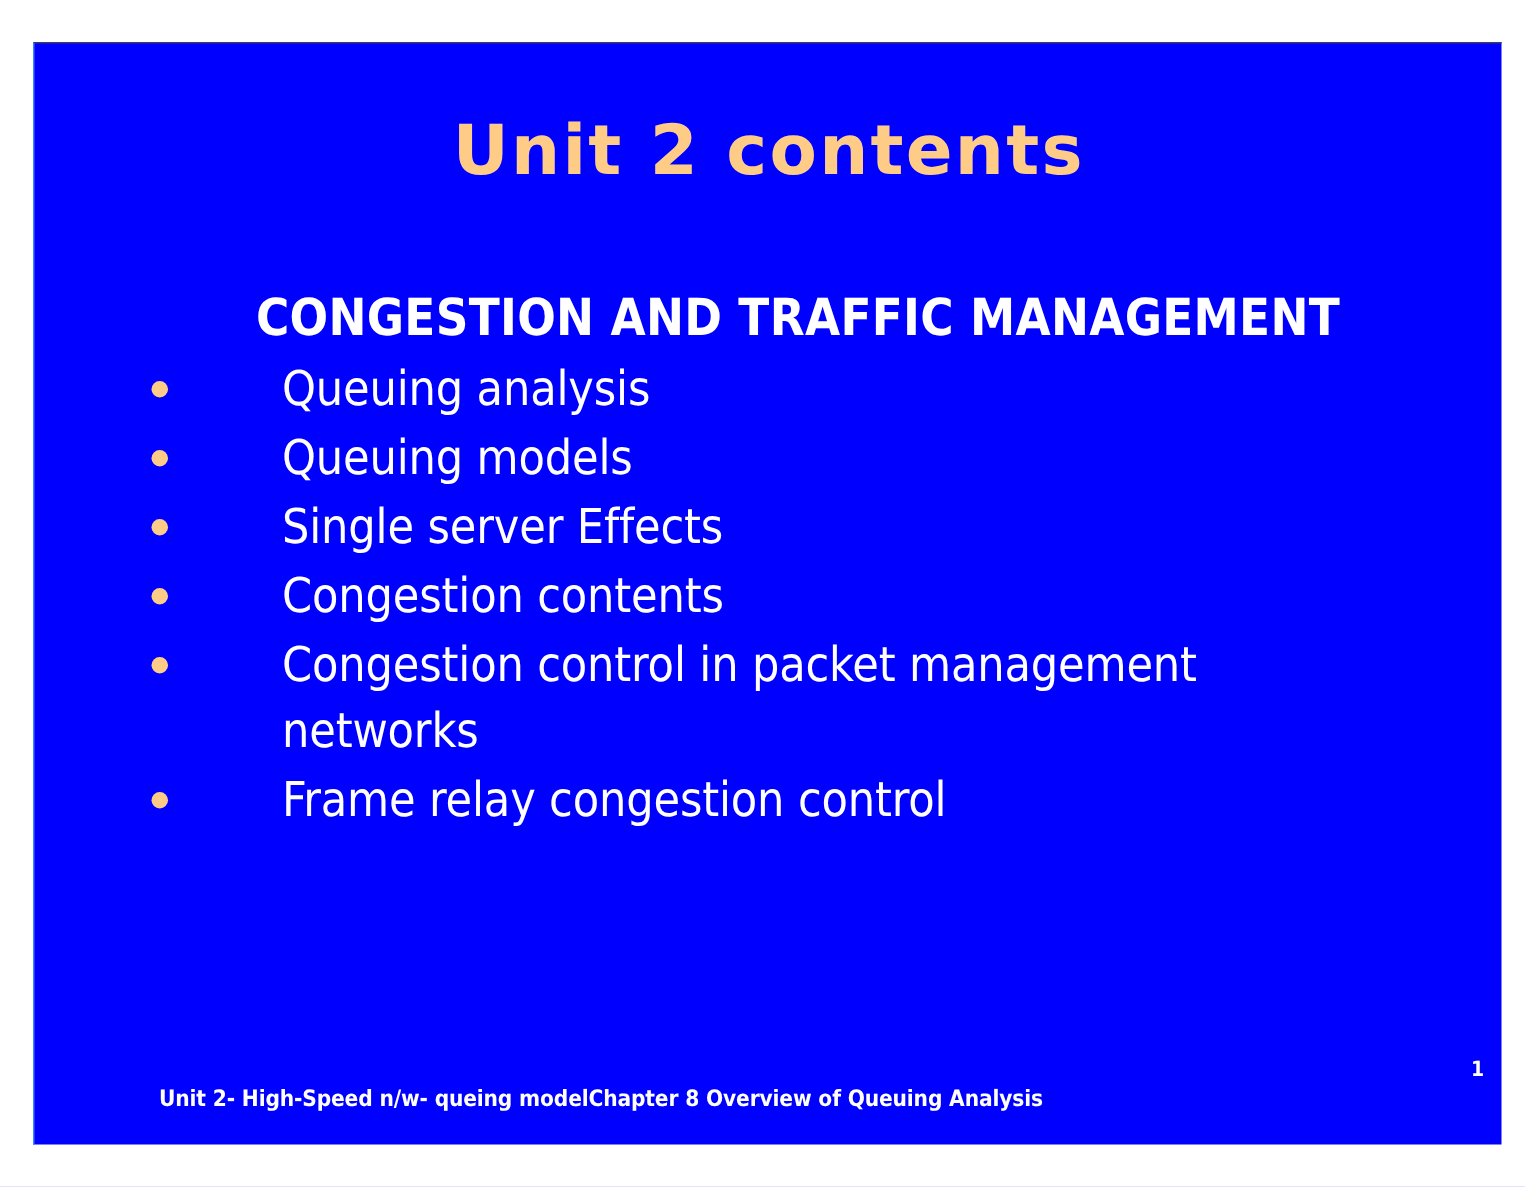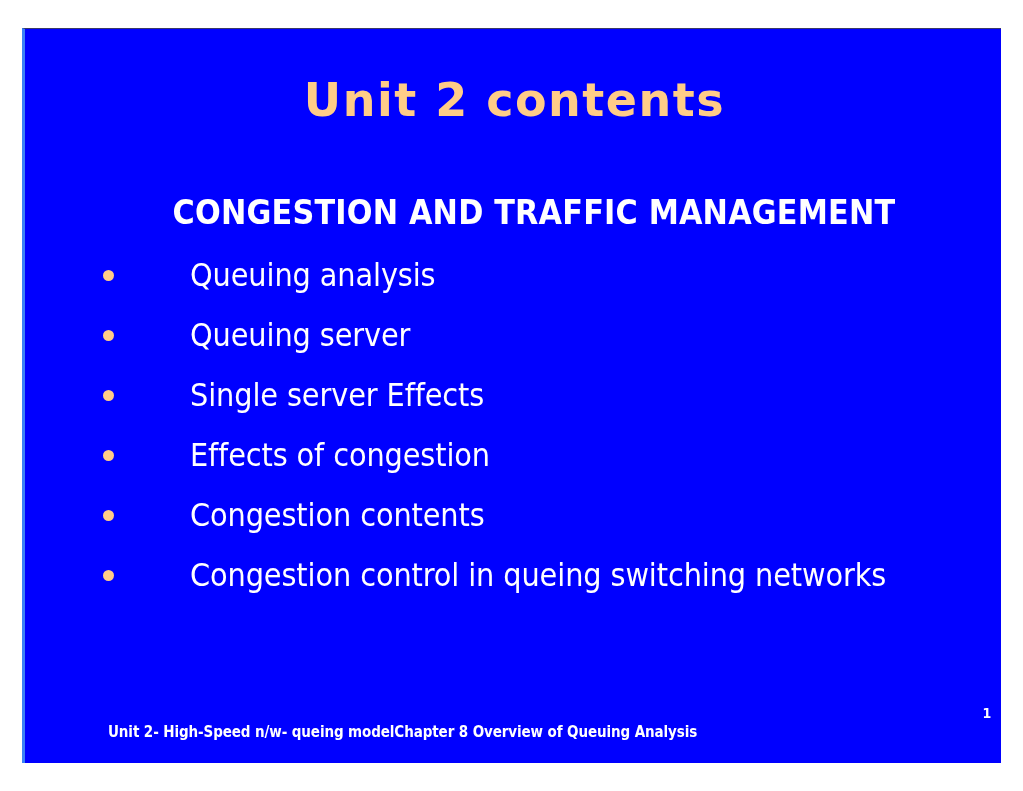--- a/index.html
+++ b/index.html
@@ -22,21 +22,21 @@
   }
 
   
   #slide {
     position: absolute;
     left: 22px;
     top: 28px;
     width: 979px;
     height: 735px;
     background: #0000ff;
-    border-left: 3px solid #3b82f6;
+    border-left: 1px solid #3b82f6;
     border-top: 1px solid #3a3a6a;
     box-sizing: border-box;
     overflow: hidden;
   }
 
   
   #slide-title {
     position: absolute;
     left: 0;
     top: 48px;
@@ -99,21 +99,20 @@
     top: 17px;
     width: 11px;
     height: 11px;
     border-radius: 50%;
     background: #ffcc88;
   }
 
   .bullet-text {
     display: block;
     max-width: 700px;
-    margin-top: 16px;
   }
 
   
   #footer-note {
     position: absolute;
     left: 83px;
     top: 694px;
     color: #ffffff;
     font-family: "DejaVu Sans Condensed", "DejaVu Sans", sans-serif;
     font-size: 15px;
@@ -145,37 +144,37 @@
 
     <div id="slide-subtitle">CONGESTION AND TRAFFIC MANAGEMENT</div>
 
     <ul id="bullet-list">
       <li class="bullet-row">
         <span class="bullet-marker"></span>
         <span class="bullet-text">Queuing analysis</span>
       </li>
       <li class="bullet-row">
         <span class="bullet-marker"></span>
-        <span class="bullet-text">Queuing server</span>
+        <span class="bullet-text">Queuing models</span>
       </li>
       <li class="bullet-row">
         <span class="bullet-marker"></span>
         <span class="bullet-text">Single server Effects</span>
       </li>
       <li class="bullet-row">
         <span class="bullet-marker"></span>
-        <span class="bullet-text">Effects of congestion</span>
-      </li>
-      <li class="bullet-row">
-        <span class="bullet-marker"></span>
         <span class="bullet-text">Congestion contents</span>
       </li>
       <li class="bullet-row">
         <span class="bullet-marker"></span>
-        <span class="bullet-text">Congestion control in queing switching networks</span>
+        <span class="bullet-text">Congestion control in packet management networks</span>
+      </li>
+      <li class="bullet-row">
+        <span class="bullet-marker"></span>
+        <span class="bullet-text">Frame relay congestion control</span>
       </li>
     </ul>
 
     <div id="footer-note">Unit 2- High-Speed n/w- queing modelChapter 8 Overview of Queuing Analysis</div>
 
     <div id="page-number">1</div>
 
   </div>
 </div>
 

